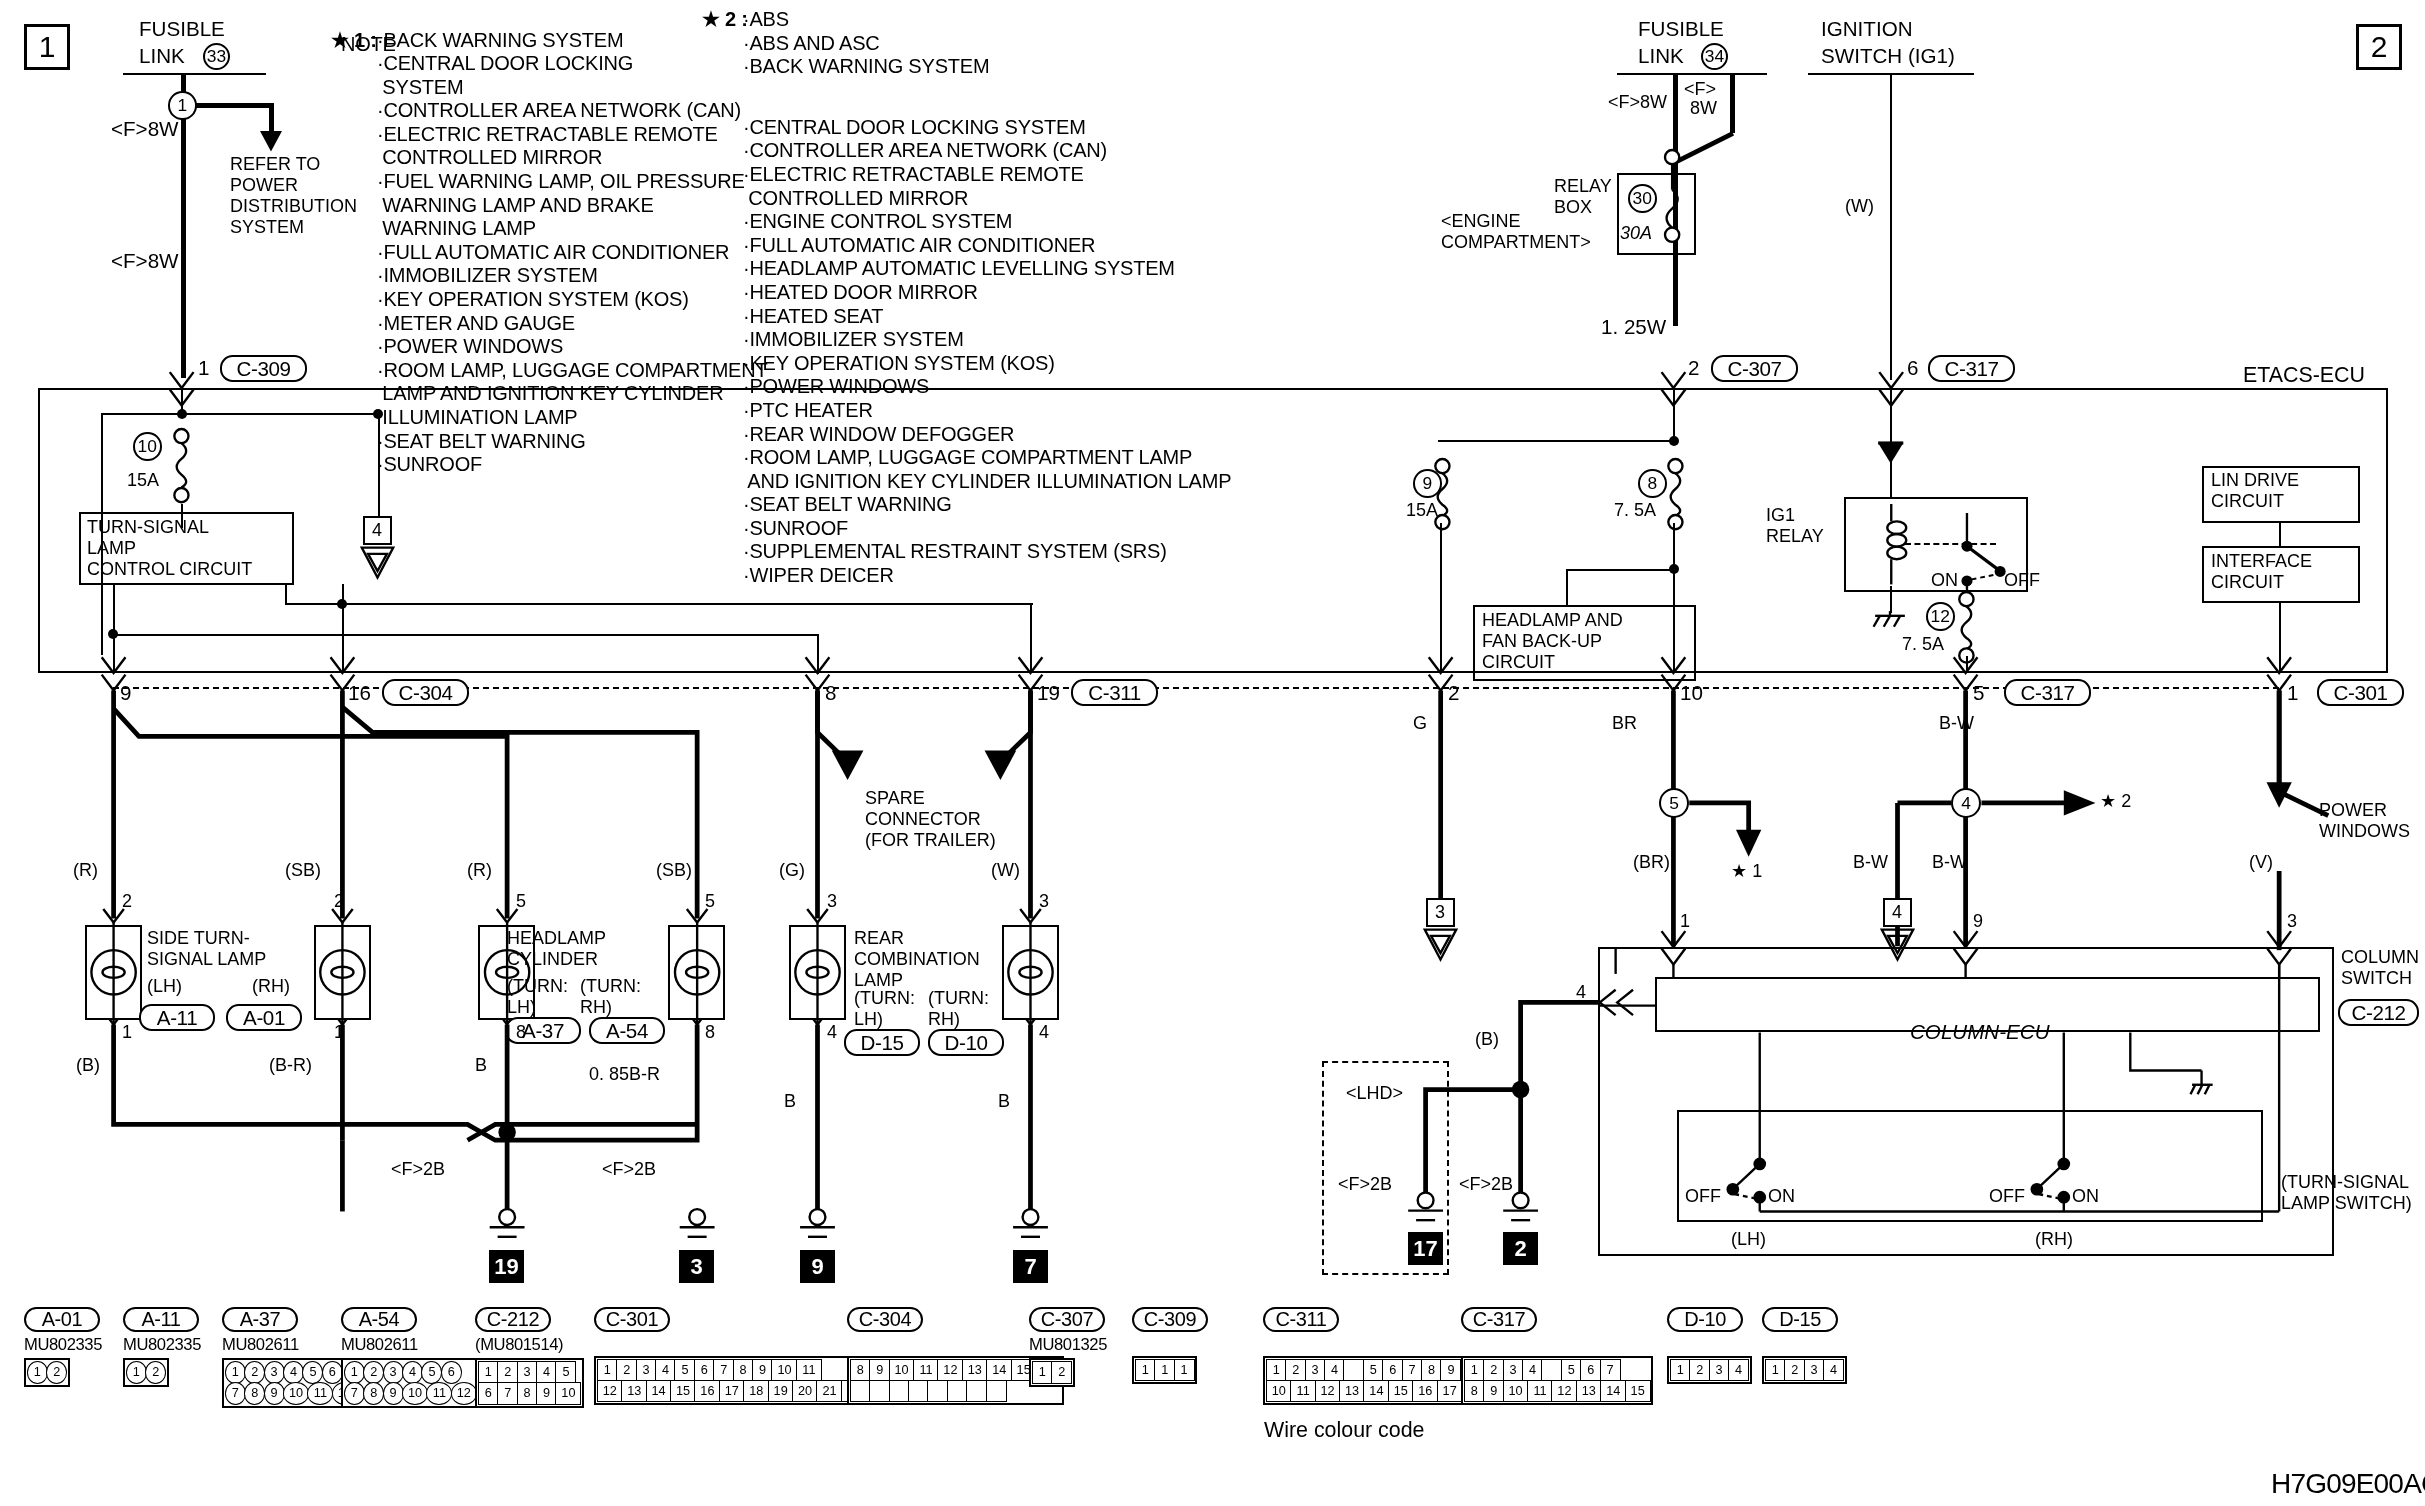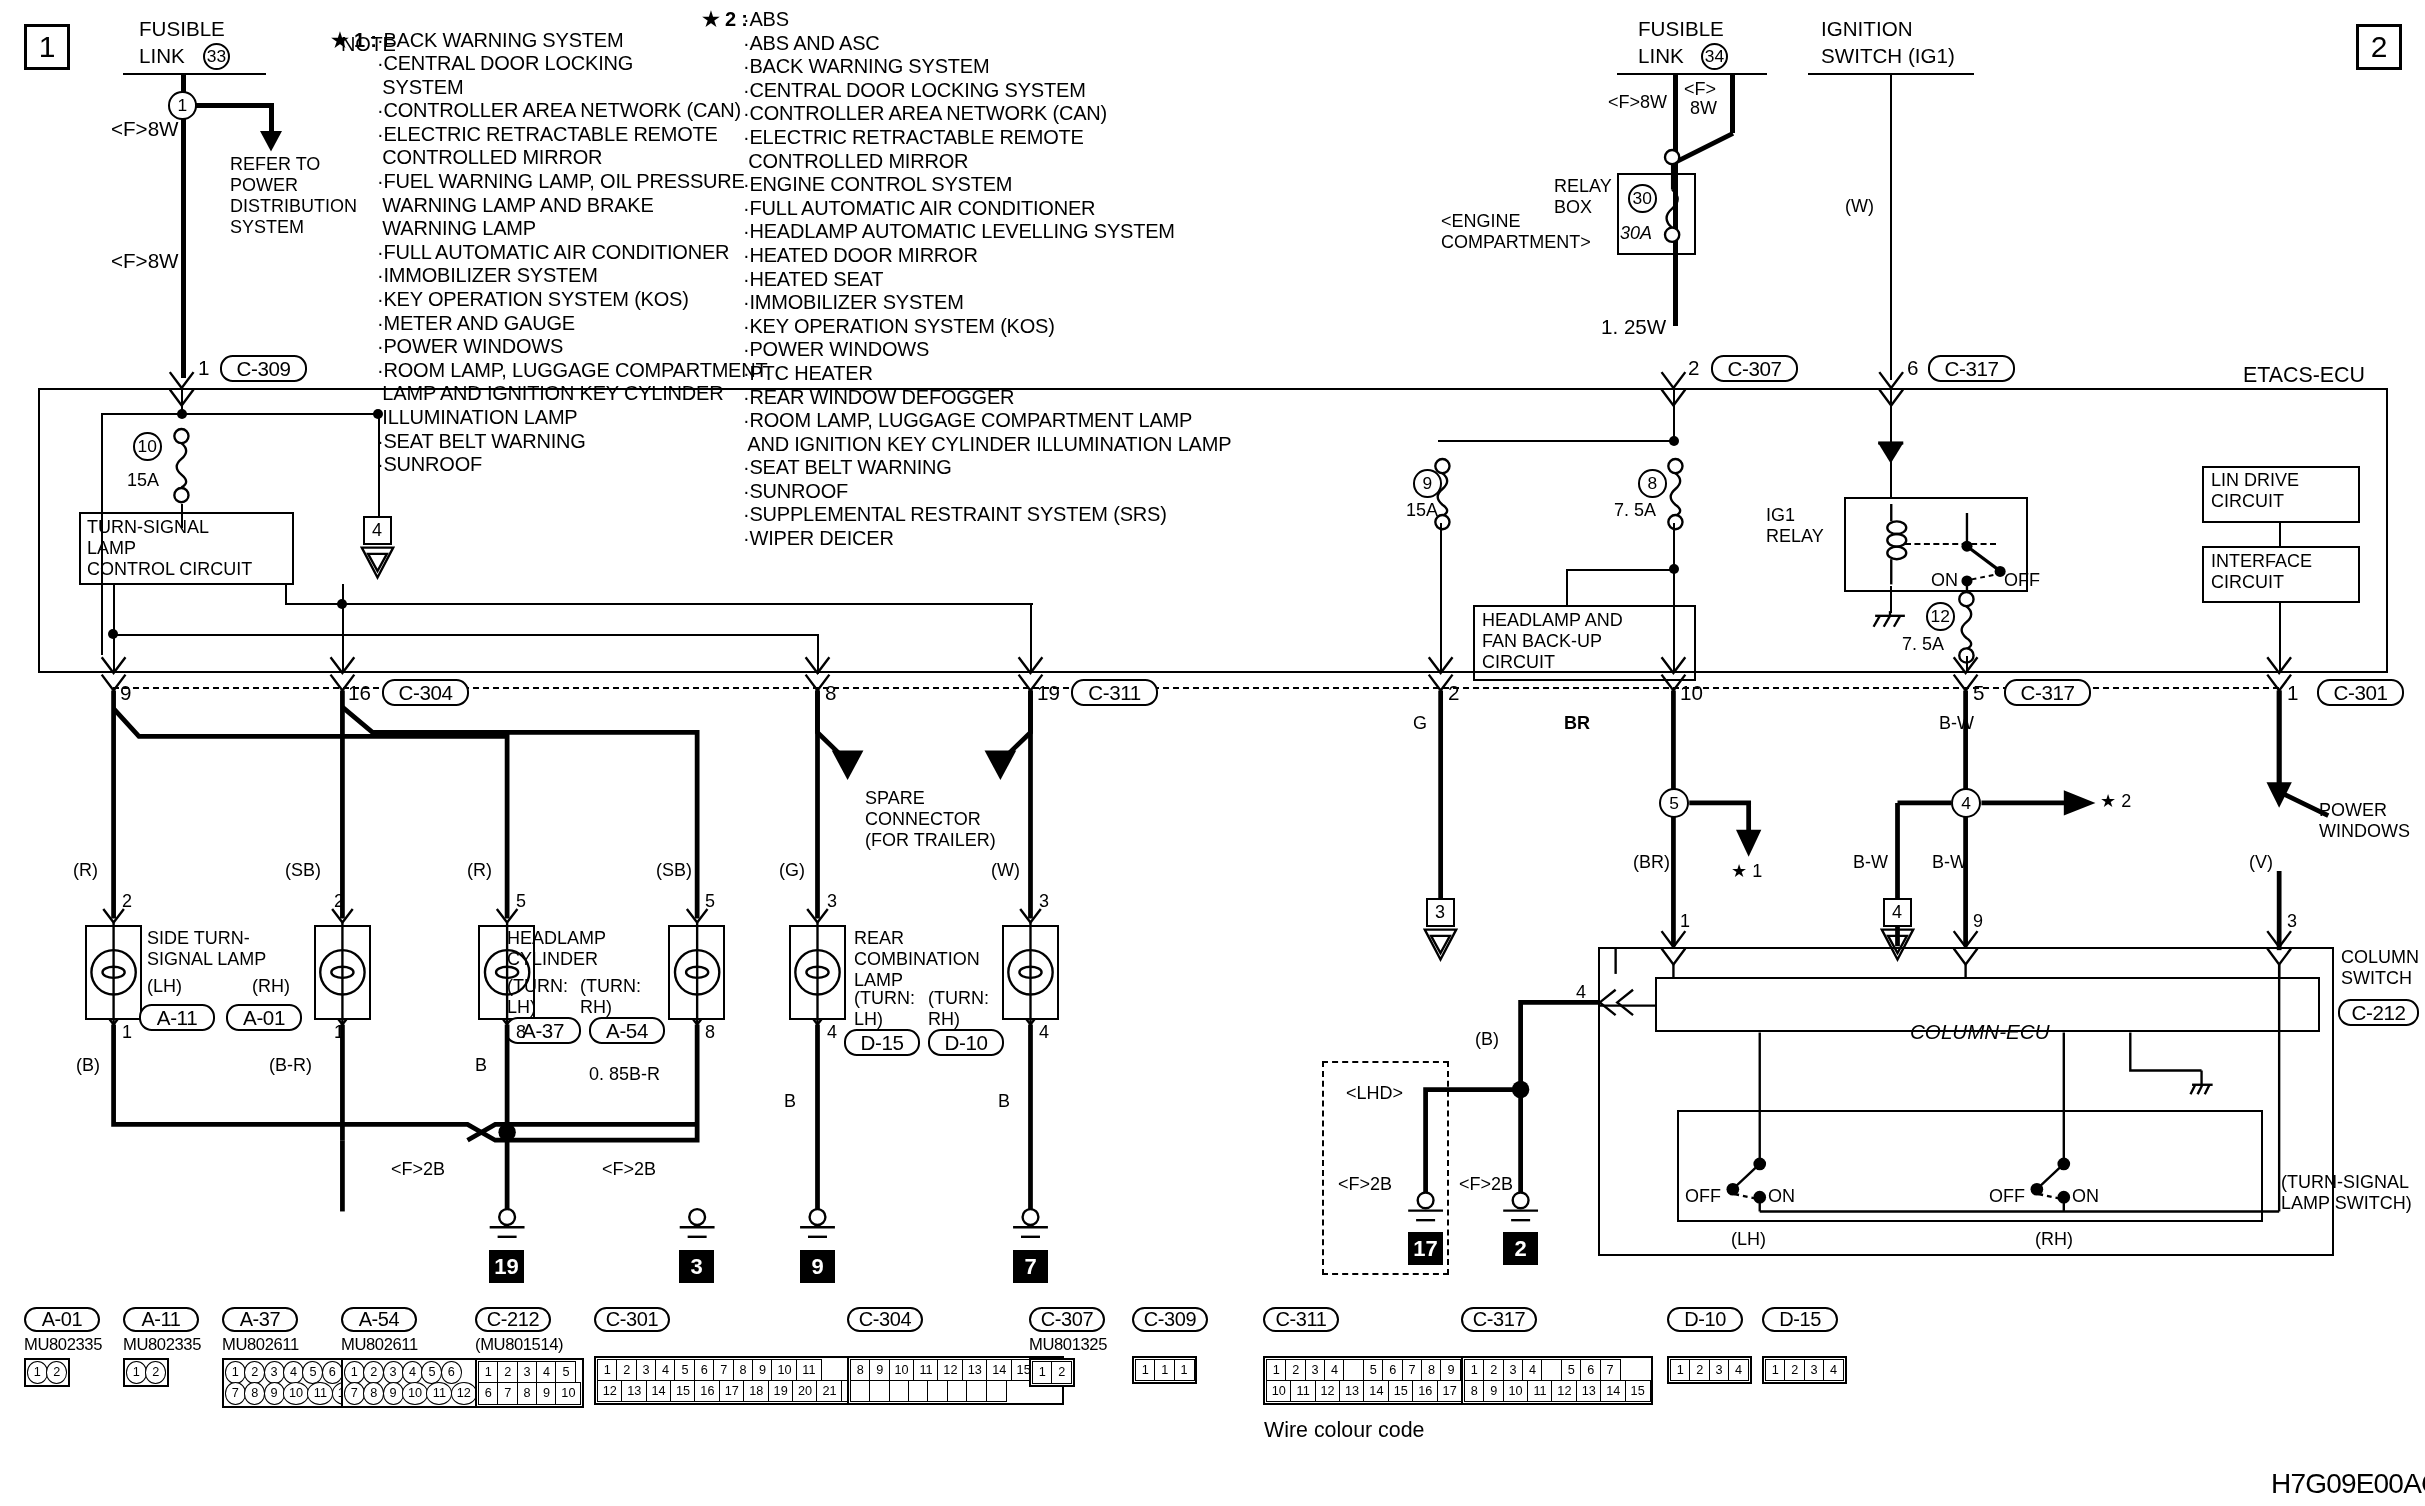--- a/index.html
+++ b/index.html
@@ -85,21 +85,21 @@
       <div class="n" style="position: relative;"> LAMP AND IGNITION KEY CYLINDER</div>
       <div class="n" style="position: relative;"> ILLUMINATION LAMP</div>
       <div class="n" style="position: relative;">·SEAT BELT WARNING</div>
       <div class="n" style="position: relative;">·SUNROOF</div>
     </div>
   <div class="n" style="left:702px;top:8px;font-weight:bold;">★ 2 :</div>
   <div id="note2" style="position:absolute;left:743px;top:8px;">
       <div class="n" style="position: relative;">·ABS</div>
       <div class="n" style="position: relative;">·ABS AND ASC</div>
       <div class="n" style="position: relative;">·BACK WARNING SYSTEM</div>
-      <div class="n" style="position: relative;">·CENTRAL DOOR LOCKING SYSTEM</div>
+      <div class="n" style="position: relative; margin-top: 37px;">·CENTRAL DOOR LOCKING SYSTEM</div>
       <div class="n" style="position: relative;">·CONTROLLER AREA NETWORK (CAN)</div>
       <div class="n" style="position: relative;">·ELECTRIC RETRACTABLE REMOTE</div>
       <div class="n" style="position: relative;"> CONTROLLED MIRROR</div>
       <div class="n" style="position: relative;">·ENGINE CONTROL SYSTEM</div>
       <div class="n" style="position: relative;">·FULL AUTOMATIC AIR CONDITIONER</div>
       <div class="n" style="position: relative;">·HEADLAMP AUTOMATIC LEVELLING SYSTEM</div>
       <div class="n" style="position: relative;">·HEATED DOOR MIRROR</div>
       <div class="n" style="position: relative;">·HEATED SEAT</div>
       <div class="n" style="position: relative;">·IMMOBILIZER SYSTEM</div>
       <div class="n" style="position: relative;">·KEY OPERATION SYSTEM (KOS)</div>
@@ -522,21 +522,21 @@
       <span>3</span>
     </div>
   <div class="blk" style="left:800px;top:1250px;width:35px;height:33px;">
       <span>9</span>
     </div>
   <div class="blk" style="left:1013px;top:1250px;width:35px;height:33px;">
       <span>7</span>
     </div>
 
   <div class="lbl sm" style="left:1413px;top:713px;">G</div>
-  <div class="lbl sm" style="left:1564px;top:713px;font-weight:bold;">BR</div>
+  <div class="lbl sm" style="left:1612px;top:713px;">BR</div>
   <div class="lbl sm" style="left:1939px;top:713px;">B-W</div>
   <div class="lbl sm" style="left:2249px;top:852px;">(V)</div>
 
   <div class="lbl sm" style="left:2319px;top:800px;">POWER
 WINDOWS</div>
 
   <div class="circ" style="left:1659px;top:788px;width:30px;height:30px;">
       <span>5</span>
     </div>
   <div class="circ" style="left:1951px;top:788px;width:30px;height:30px;">

